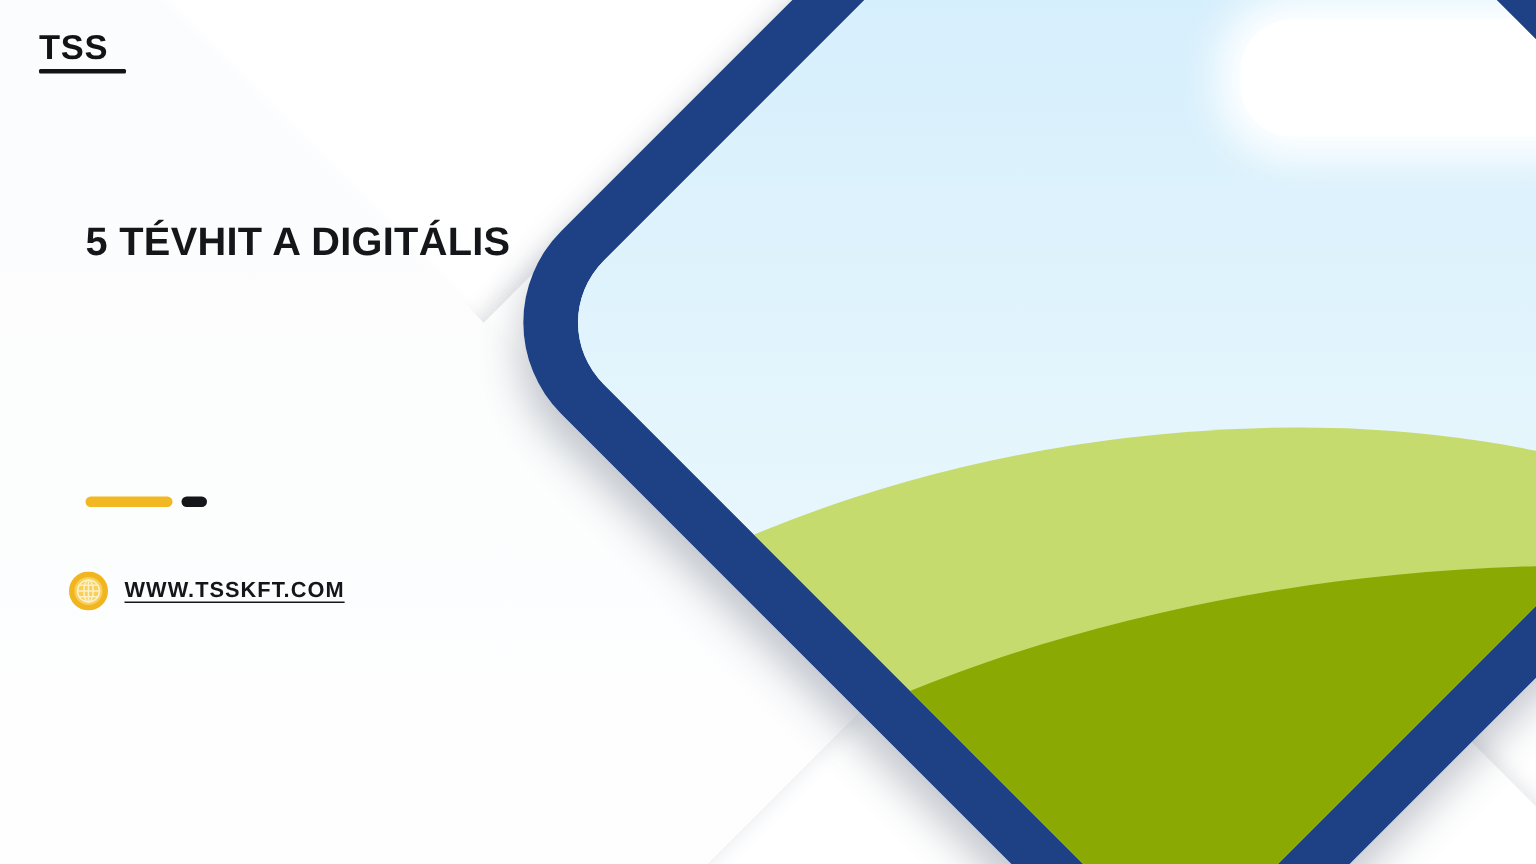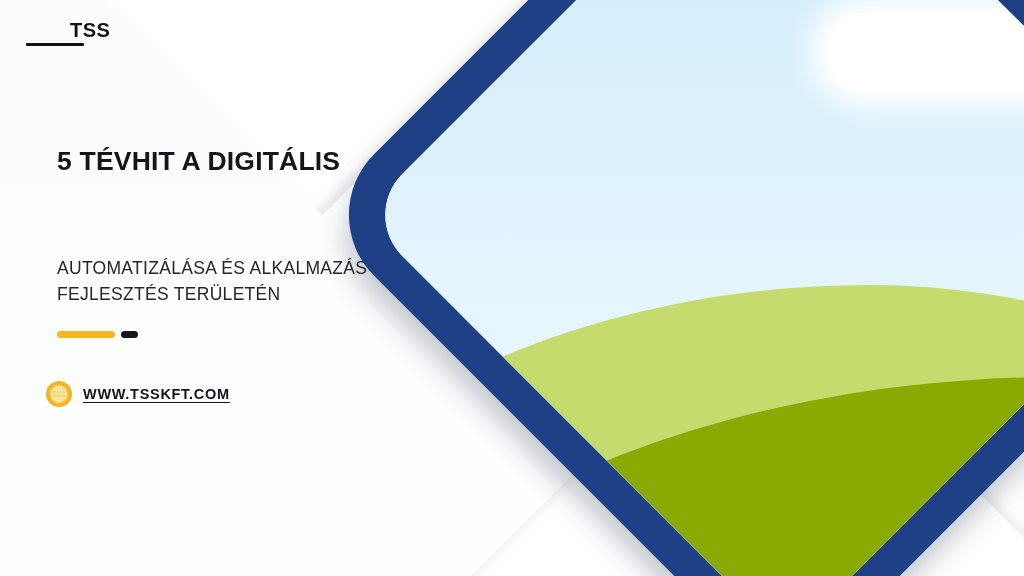--- a/index.html
+++ b/index.html
@@ -82,23 +82,22 @@
     background:#8aa903;
     border-top-left-radius:62% 100%;
     border-top-right-radius:40% 70%;
   }
 
   
   .logo{
     position:absolute;left:26px;top:20px;
   }
   .logo-text{
-    font-size:20px;font-weight:bold;letter-spacing:.5px;color:#111315;
+    font-size:23px;font-weight:bold;letter-spacing:.5px;color:#111315;
     line-height:1;
-    margin-left:44px;
   }
   .logo-rule{
     width:58px;height:3px;background:#111315;margin-top:3px;border-radius:1px;
   }
 
   .headline{
     position:absolute;left:57px;top:144px;width:400px;
     font-size:26.5px;font-weight:bold;line-height:1.32;
     letter-spacing:.2px;color:#14161a;
   }
@@ -149,24 +148,20 @@
 
   <div class="logo">
     <div class="logo-text">TSS</div>
     <div class="logo-rule"></div>
   </div>
 
   <div class="headline">
     <div>5 TÉVHIT A DIGITÁLIS</div>
   </div>
 
-  <div class="subhead">
-    <div>AUTOMATIZÁLÁSA ÉS ALKALMAZÁS</div>
-    <div>FEJLESZTÉS TERÜLETÉN</div>
-  </div>
 
   <div class="divider">
     <span class="bar-gold"></span>
     <span class="bar-dark"></span>
   </div>
 
   <div class="url-row">
     <span class="globe">
       <svg viewBox="0 0 26 26" width="26" height="26" aria-hidden="true">
         <circle cx="13" cy="13" r="13" fill="#f0b51f"></circle>

